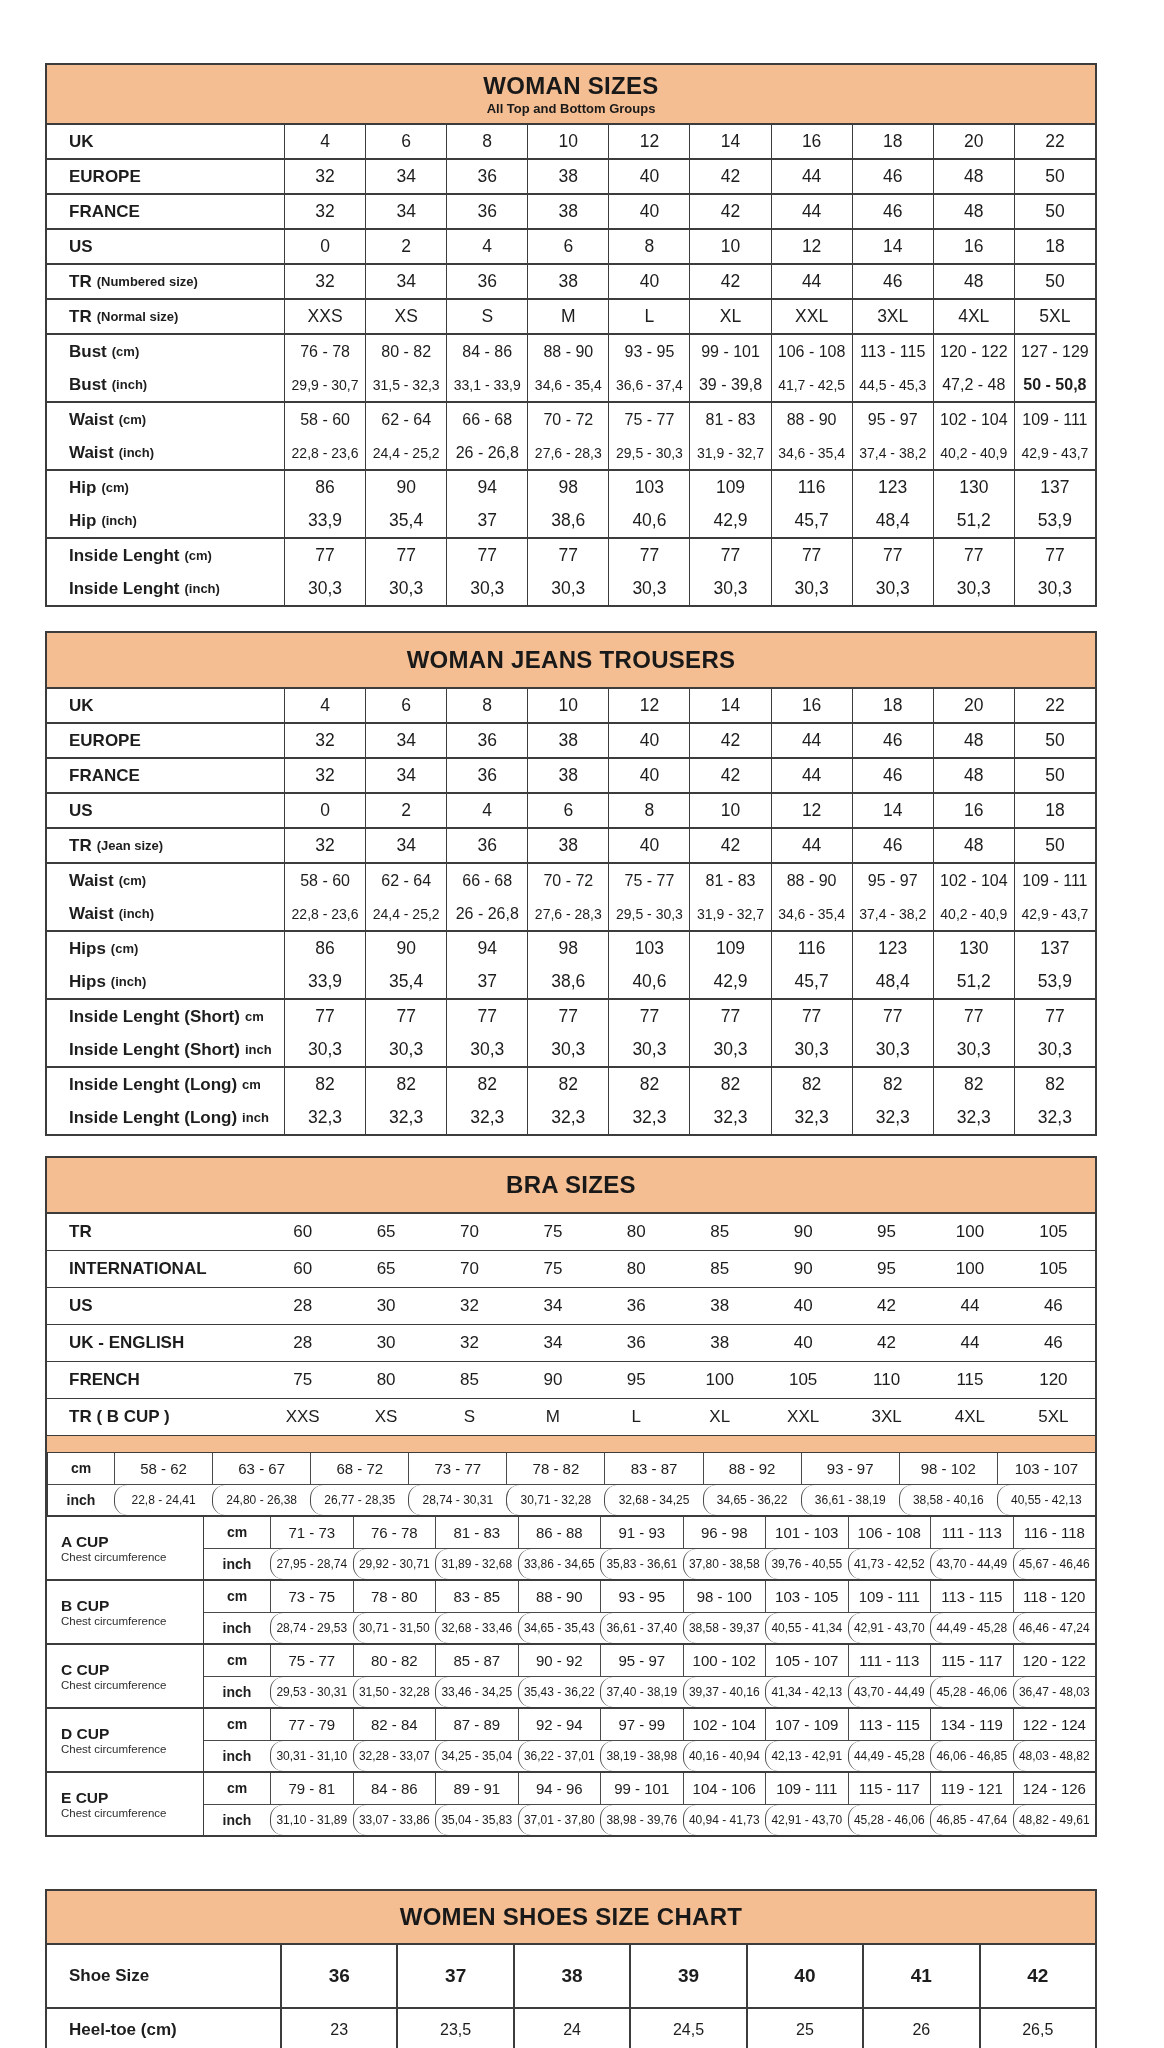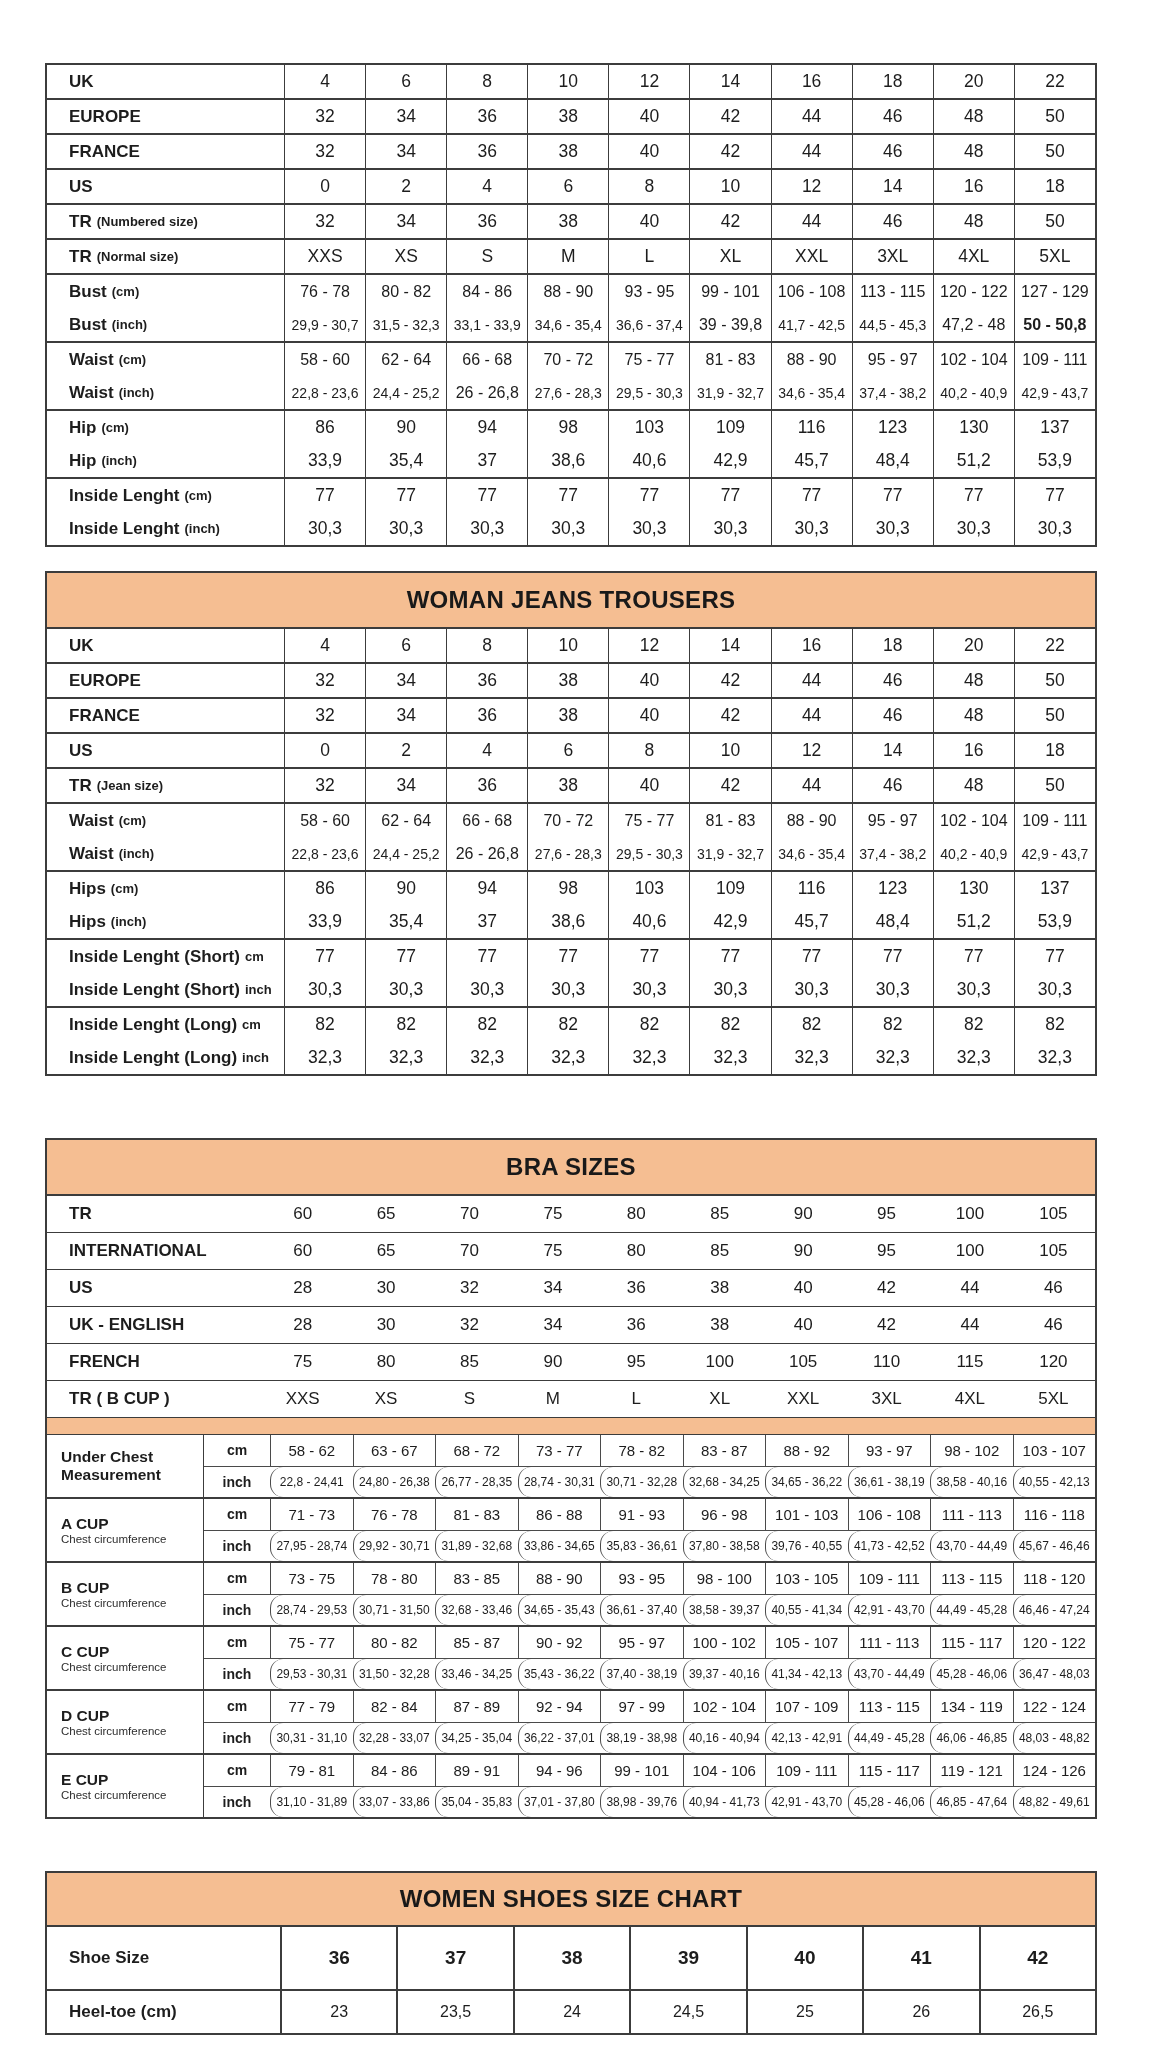--- a/index.html
+++ b/index.html
@@ -4,21 +4,21 @@
 <style>
   html,body{margin:0;padding:0;}
   body{
     width:1164px;height:2048px;background:#ffffff;overflow:hidden;
     font-family:"Liberation Sans",sans-serif;color:#1d1d1d;
     -webkit-font-smoothing:antialiased;
   }
   .page{position:absolute;left:45px;top:63px;width:1052px;}
   .tbl{border:2.5px solid var(--bd);box-sizing:border-box;background:#fff;}
   .sec2{margin-top:24px;}
-  .sec3{margin-top:62px;}
+  .sec3{margin-top:20px;}
   .sec4{margin-top:52px;}
 
   .band{
     background:var(--accent);border-bottom:2px solid var(--bd);
     display:flex;flex-direction:column;justify-content:center;align-items:center;
     text-align:center;
   }
   .band-lg{height:58px;}
   .band-md{height:54px;}
   .band-sm{height:52px;}
@@ -75,20 +75,24 @@
   .shoerow1 .cell{font-weight:bold;font-size:19px;}
   .shoerow2{height:42px;border-top:2px solid var(--bd);}
   .shoerow2 .cell{font-size:16px;}
 </style>
 </head>
 <body style="--accent: #f5be92; --bd: #3c3c3c;">
 
 <div class="page">
 
   <section class="tbl sec1">
+    <div class="band band-lg">
+      <div class="t">WOMAN SIZES</div>
+      <div class="s">All Top and Bottom Groups</div>
+    </div>
     <div>
         <div class="trow sep">
           <div class="lbl">
             <span class="lmain">UK</span>
           </div>
           <div class="cell" style="font-size: 17.5px;">4</div>
           <div class="cell" style="font-size: 17.5px;">6</div>
           <div class="cell" style="font-size: 17.5px;">8</div>
           <div class="cell" style="font-size: 17.5px;">10</div>
           <div class="cell" style="font-size: 17.5px;">12</div>
@@ -610,23 +614,20 @@
           <div class="cell">XL</div>
           <div class="cell">XXL</div>
           <div class="cell">3XL</div>
           <div class="cell">4XL</div>
           <div class="cell">5XL</div>
         </div>
       </div>
     <div class="strip"></div>
     <div>
         <div class="cupgrp">
-          <div class="glbl">
-            <div class="gmain">Under Chest Measurement</div>
-          </div>
           <div class="cupright">
             <div class="cuprow cm">
               <div class="unit">cm</div>
               <div class="cell">58 - 62</div>
               <div class="cell">63 - 67</div>
               <div class="cell">68 - 72</div>
               <div class="cell">73 - 77</div>
               <div class="cell">78 - 82</div>
               <div class="cell">83 - 87</div>
               <div class="cell">88 - 92</div>

